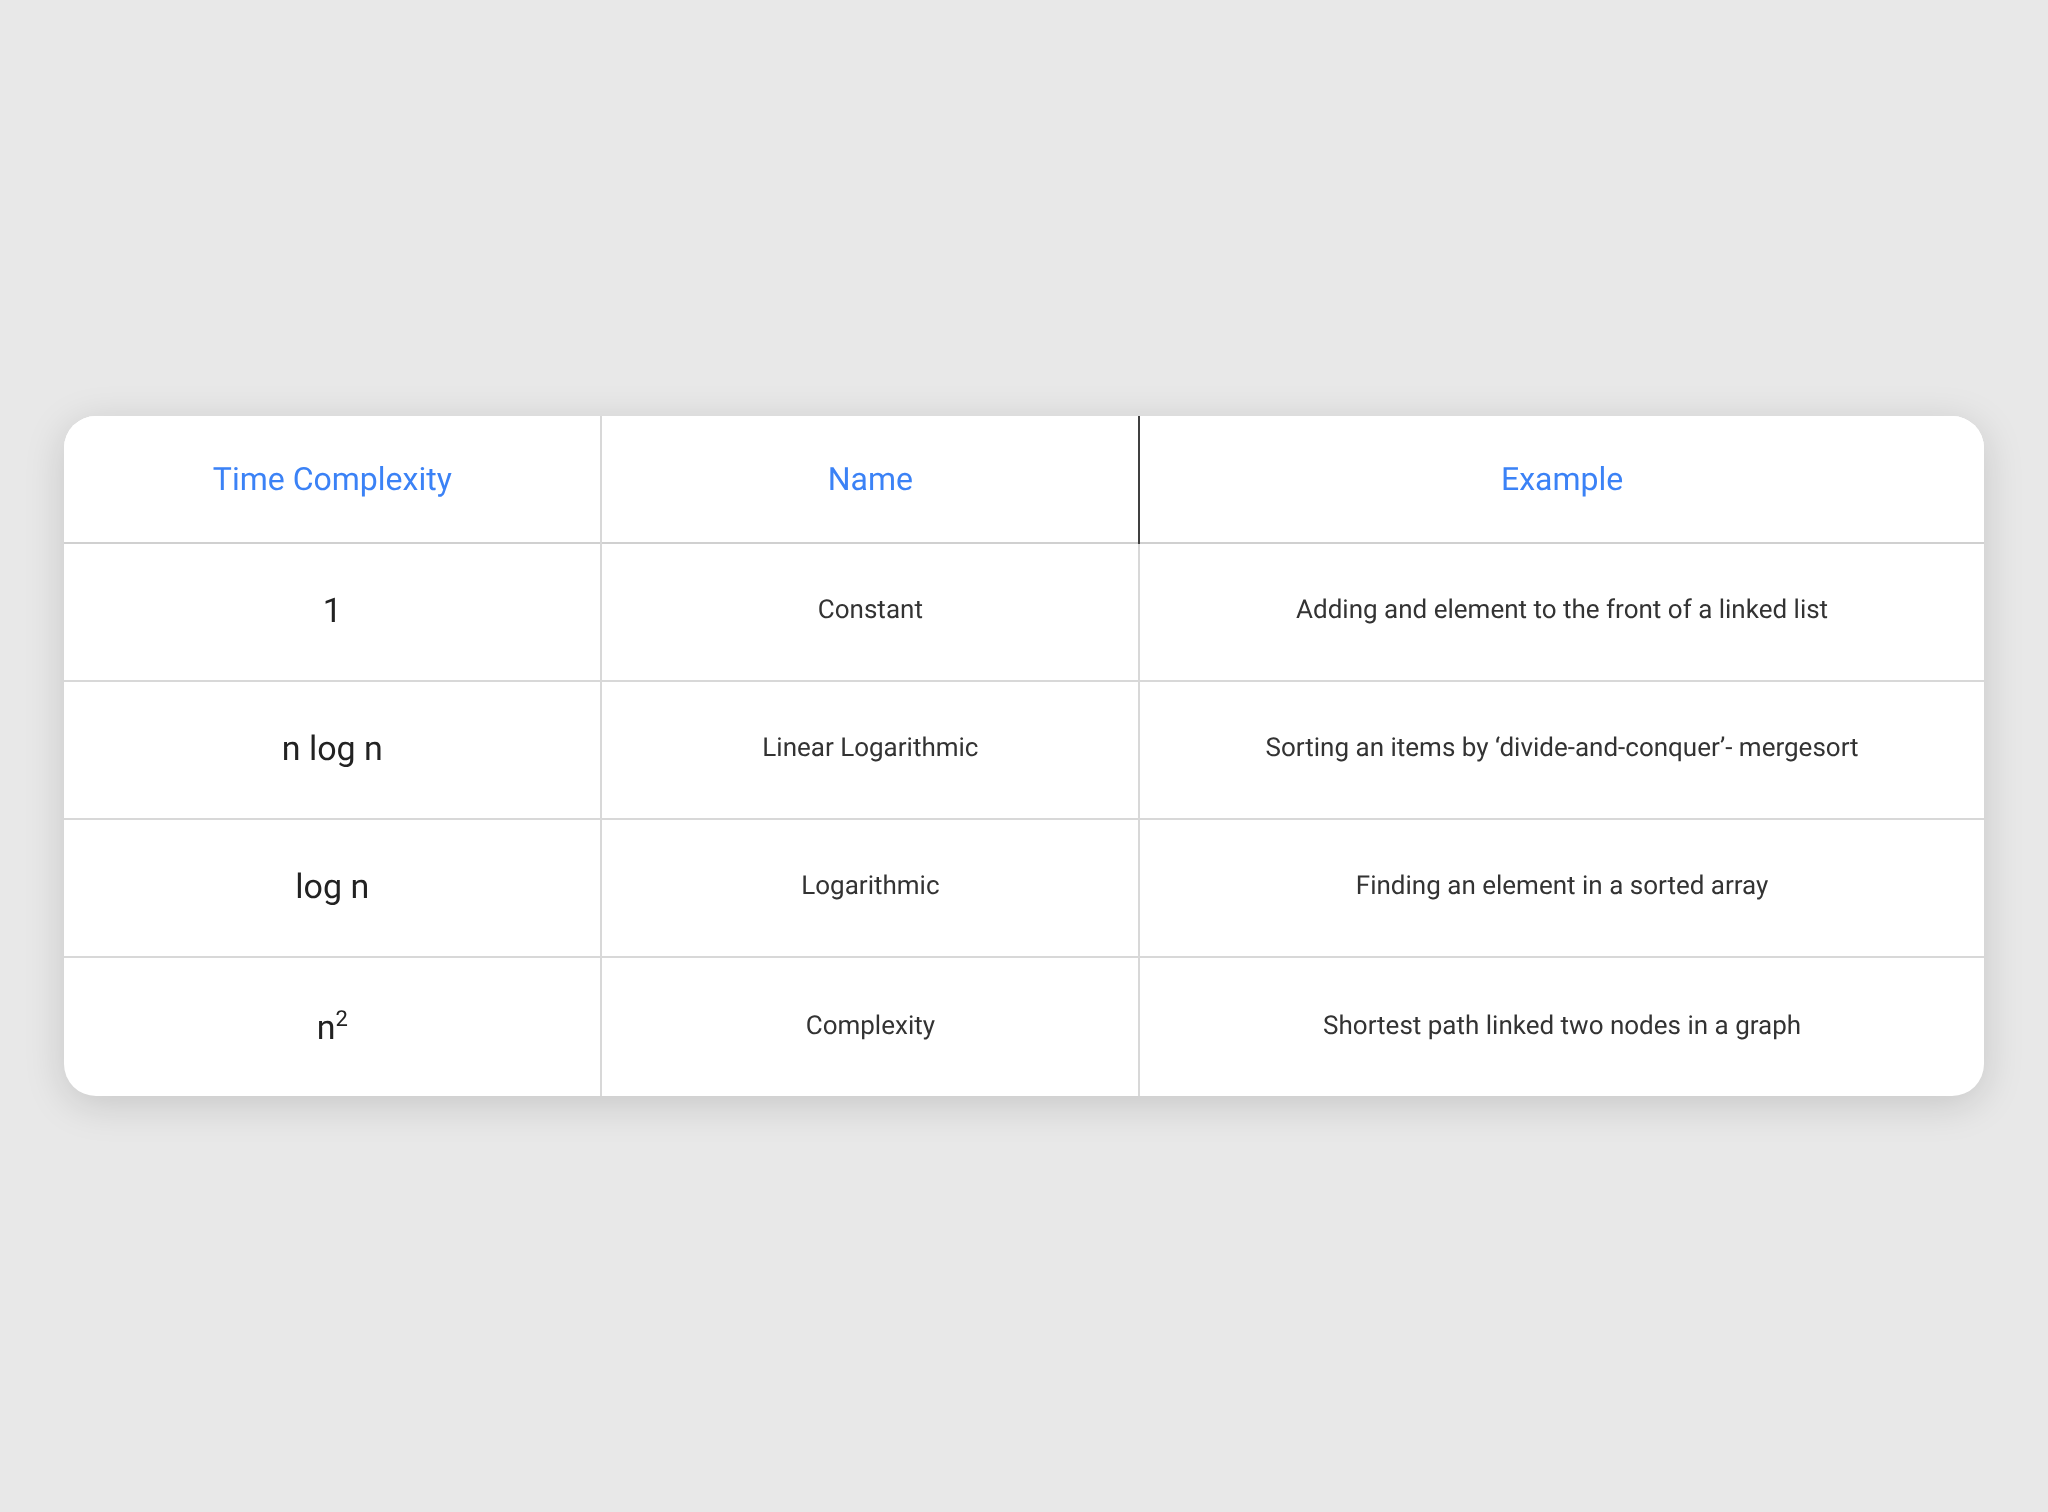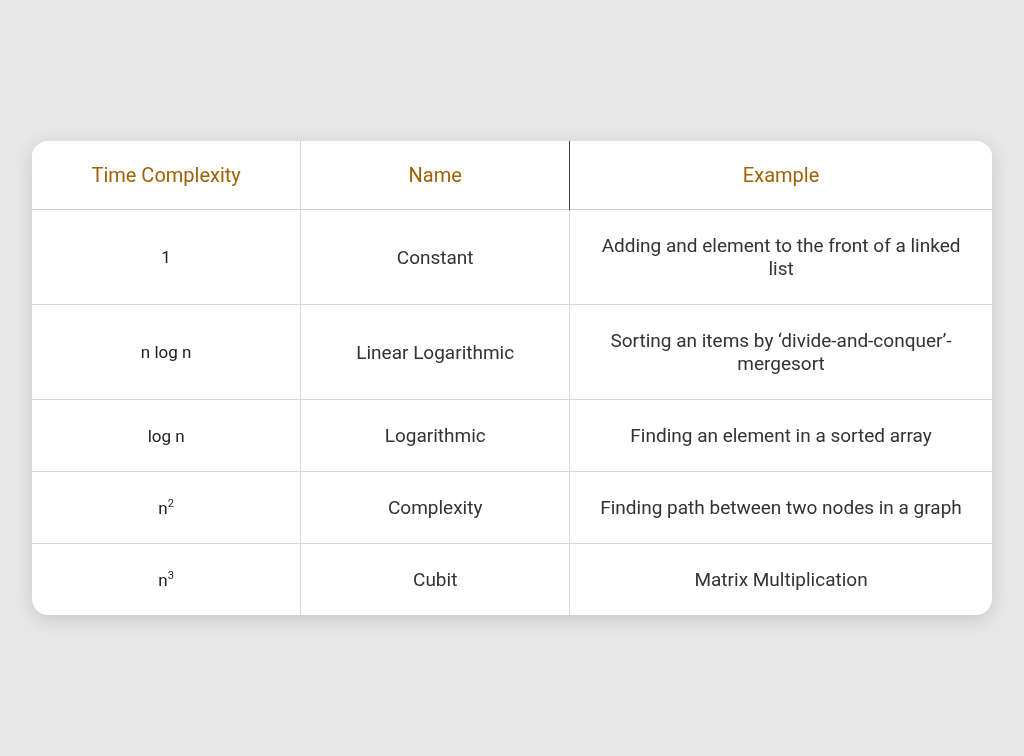--- a/index.html
+++ b/index.html
@@ -31,29 +31,29 @@
     }
 
     thead tr {
       border-bottom: 1.5px solid #d0d0d0;
     }
 
     th {
       padding: 22px 20px;
       text-align: center;
       font-weight: 400;
-      font-size: 20px;
-      color: #a16207;
+      font-size: 16px;
+      color: #3b82f6;
       background: #ffffff;
     }
 
     td {
       padding: 24px 30px;
       text-align: center;
-      font-size: 19px;
+      font-size: 13px;
       color: #333333;
       vertical-align: middle;
     }
 
     tbody tr {
       border-top: 1px solid #d8d8d8;
     }
 
     .col-complexity {
       width: 28%;
@@ -108,22 +108,17 @@
           <td class="col-example">Sorting an items by ‘divide-and-conquer’- mergesort</td>
         </tr>
         <tr>
           <td class="col-complexity complexity-notation">log n</td>
           <td class="col-name">Logarithmic</td>
           <td class="col-example">Finding an element in a sorted array</td>
         </tr>
         <tr>
           <td class="col-complexity complexity-notation">n<sup>2</sup></td>
           <td class="col-name">Complexity</td>
-          <td class="col-example">Finding path between two nodes in a graph</td>
-        </tr>
-        <tr>
-          <td class="col-complexity complexity-notation">n<sup>3</sup></td>
-          <td class="col-name">Cubit</td>
-          <td class="col-example">Matrix Multiplication</td>
+          <td class="col-example">Shortest path linked two nodes in a graph</td>
         </tr>
       </tbody>
   </table>
 </div>
 
 </body></html>

